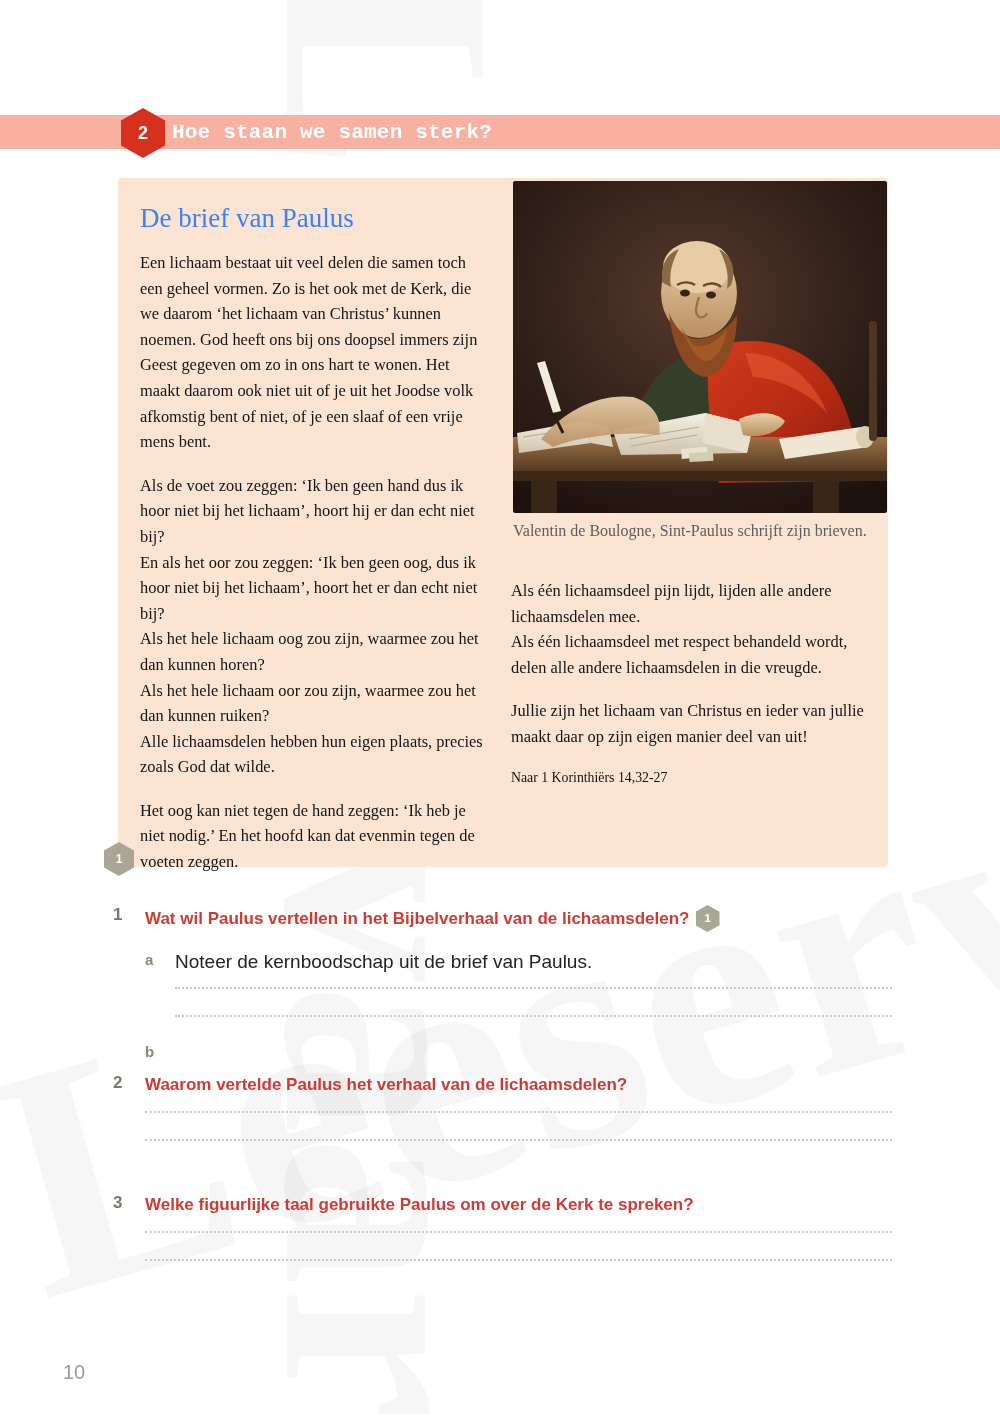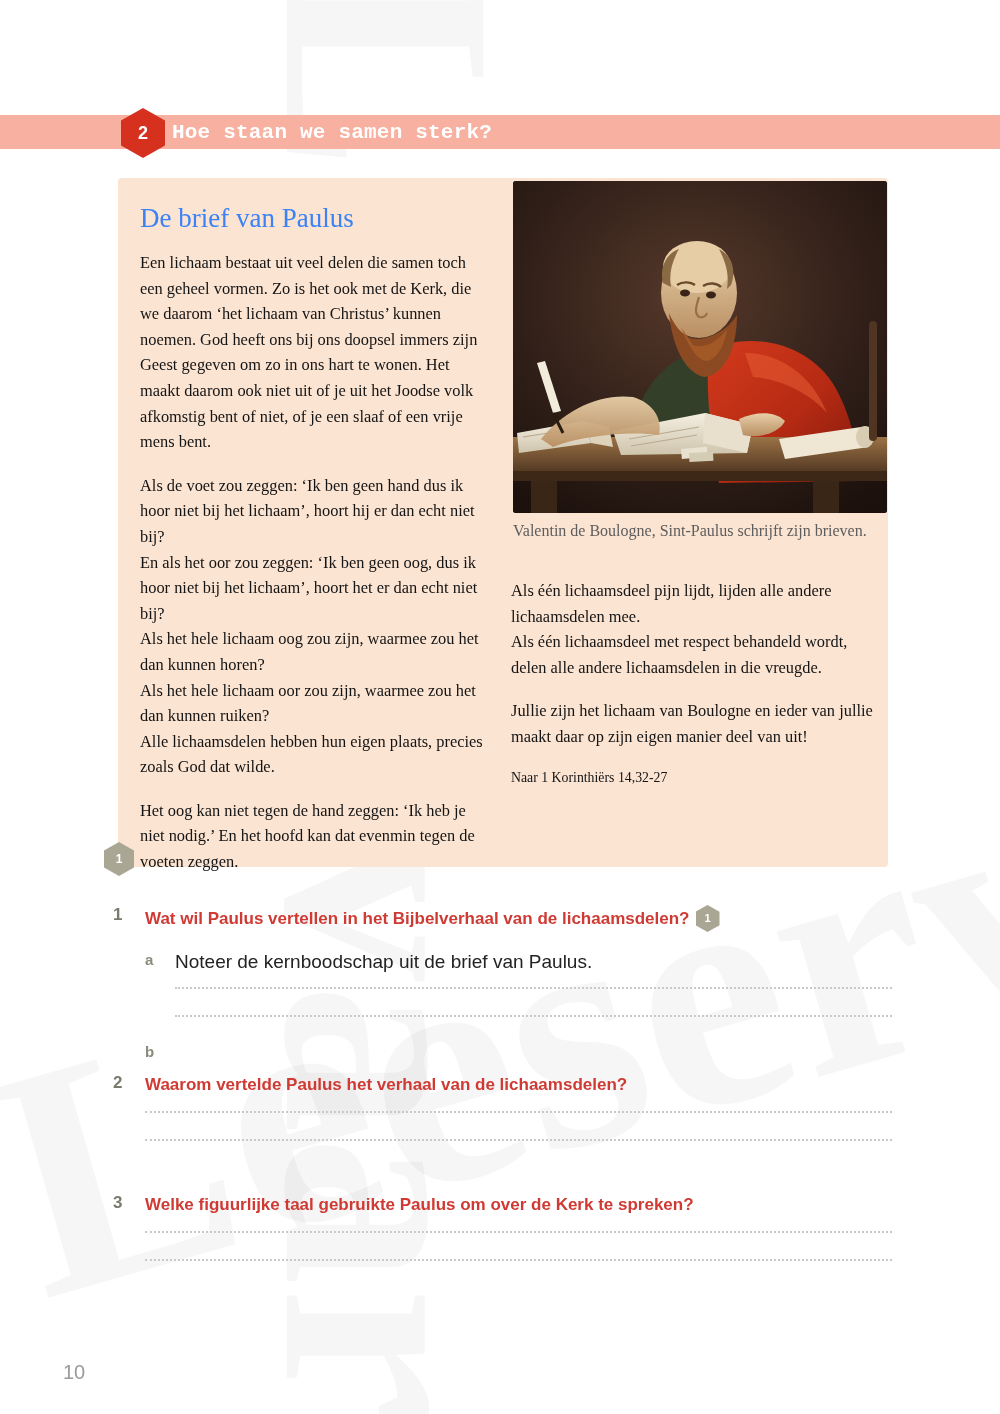--- a/index.html
+++ b/index.html
@@ -368,21 +368,21 @@
     <rect x="176" y="272" width="24" height="9" fill="#d5ccb6" transform="rotate(-3 176 272)"></rect>
 
     <rect x="356" y="140" width="8" height="120" rx="4" fill="#503522"></rect>
   </svg>
 </div>
 
 <div class="caption">Valentin de Boulogne, Sint-Paulus schrijft zijn brieven.</div>
 
 <div class="panel-col-right">
   <p class="body-p">Als één lichaamsdeel pijn lijdt, lijden alle andere lichaamsdelen mee.<br>Als één lichaamsdeel met respect behandeld wordt, delen alle andere lichaamsdelen in die vreugde.</p>
-  <p class="body-p">Jullie zijn het lichaam van Boulogne en ieder van jullie maakt daar op zijn eigen manier deel van uit!</p>
+  <p class="body-p">Jullie zijn het lichaam van Christus en ieder van jullie maakt daar op zijn eigen manier deel van uit!</p>
   <p class="source-ref">Naar 1 Korinthiërs 14,32-27</p>
 </div>
 
 <div class="hex panel-badge">1</div>
 
 <div class="questions">
 
   <div class="q-block">
     <div class="q-row">
       <span class="q-num">1</span>

